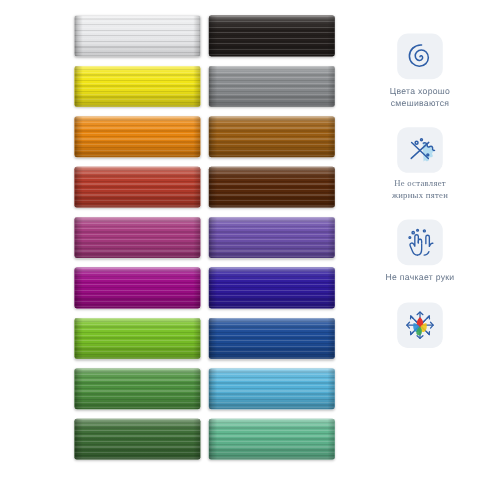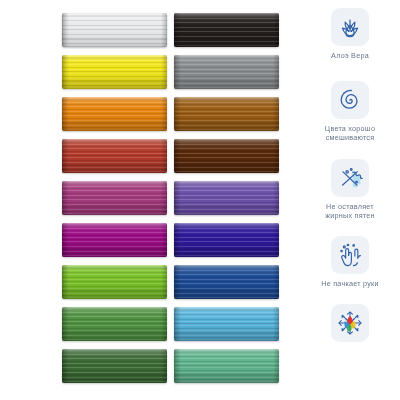--- a/index.html
+++ b/index.html
@@ -212,44 +212,31 @@
         <div class="edges"></div>
       </div>
       <div class="swatch" title="Бирюзовый" style="background: rgb(95, 181, 142);">
         <div class="ridges"></div>
         <div class="shade"></div>
         <div class="edges"></div>
       </div>
     </div>
 
   <div id="feature-column">
-      <div class="feature" style="margin-top: 0px;">
-        <div class="feature-tile">
-          <svg class="feature-icon" width="26" height="26" viewBox="0 0 32 32" fill="none" stroke="#2f5fa8" stroke-width="1.5" stroke-linecap="round" stroke-linejoin="round">
-    <path d="M16 28c-3 0-5-2.3-5-5.2 0-3 2-6 5-8.8 3 2.8 5 5.8 5 8.8 0 2.9-2 5.2-5 5.2z"></path>
-    <path d="M16 27c-4.6-1-7.6-4.4-9.3-9.6 3.4.3 6.1 1.6 8.1 3.8"></path>
-    <path d="M16 27c4.6-1 7.6-4.4 9.3-9.6-3.4.3-6.1 1.6-8.1 3.8"></path>
-    <path d="M14.2 21.4C11.4 18.6 10 14.8 10 10c2.6 2 4.4 4.6 5.4 7.9"></path>
-    <path d="M17.8 21.4C20.6 18.6 22 14.8 22 10c-2.6 2-4.4 4.6-5.4 7.9"></path>
-    <path d="M16 20.5V7.5"></path>
-  </svg>
-        </div>
-        <div class="feature-label">Алоэ Вера</div>
-      </div>
       <div class="feature" style="margin-top: 20px; justify-content: flex-end;">
         <div class="feature-tile">
           <svg class="feature-icon" width="26" height="26" viewBox="0 0 32 32" fill="none" stroke="#2f5fa8" stroke-width="1.6" stroke-linecap="round">
     <path d="M16 16.3c0-.8.9-1.3 1.7-.9 1.1.6 1.3 2.2.4 3.4-1.2 1.6-3.7 1.8-5.4.3-2.1-1.9-2.1-5.3 0-7.6 2.5-2.8 6.9-2.8 9.6 0 3.1 3.2 3 8.6-.3 11.9-3.7 3.7-9.9 3.6-13.7-.3C4 19.2 4.1 12.1 8.4 7.8"></path>
     <path d="M8.4 7.8C11 5.3 14.3 4.1 17.6 4.3"></path>
   </svg>
         </div>
         <div class="feature-label">Цвета хорошо
 смешиваются</div>
       </div>
-      <div class="feature" style="margin-top: 16px;">
+      <div class="feature" style="margin-top: 16px; font-family: Liberation Serif, serif;">
         <div class="feature-tile">
           <svg class="feature-icon" width="26" height="26" viewBox="0 0 32 32" fill="none" stroke="#2f5fa8" stroke-width="1.5" stroke-linecap="round" stroke-linejoin="round">
     <path d="M18.8 8.6c1.9-.6 3.6.6 3.7 2.4.1 1.6 1.6 2 2.6 1.1 1.2-1 2.9-.2 2.7 1.5-.2 1.5.9 2.3 2 1.9l-.1 2.6c-1.4.4-1.7 1.8-.9 2.8 1 1.3-.1 3-1.7 2.6-1.4-.4-2.4.7-2.1 2 .3 1.6-1.4 2.7-2.7 1.7-1.1-.8-2.4-.2-2.6 1.1" fill="#a9d9ef" stroke="none" opacity="0.85"></path>
     <path d="M19.4 9c2-1 4.1.3 4 2.3-.1 1.5 1.3 2.2 2.5 1.3 1.5-1.1 3.4 0 3 1.8-.3 1.4.8 2.4 2.1 2"></path>
     <circle cx="12.5" cy="8.5" r="1.5"></circle>
     <circle cx="17.5" cy="5.5" r="1"></circle>
     <circle cx="24" cy="21" r="1"></circle>
     <path d="M7 24.6L25 8.2"></path>
     <path d="M7.4 8.4L24.6 24.8"></path>
   </svg>

